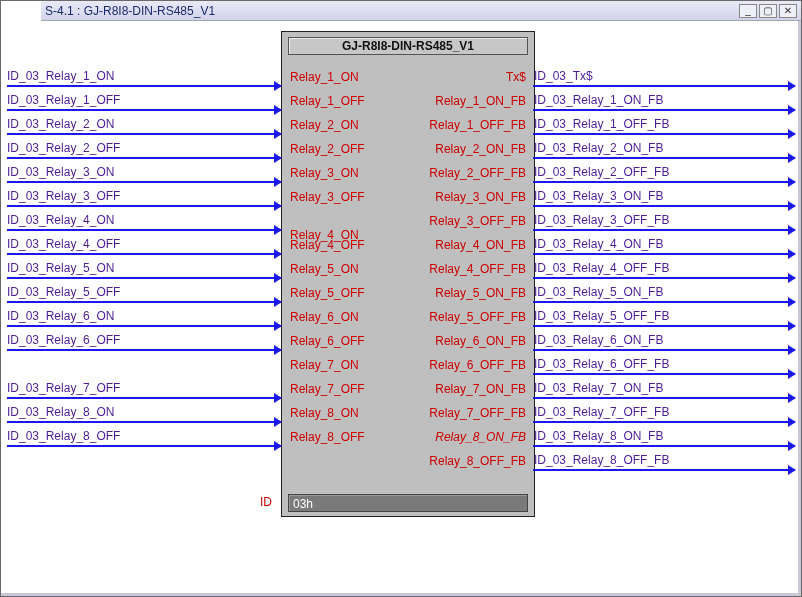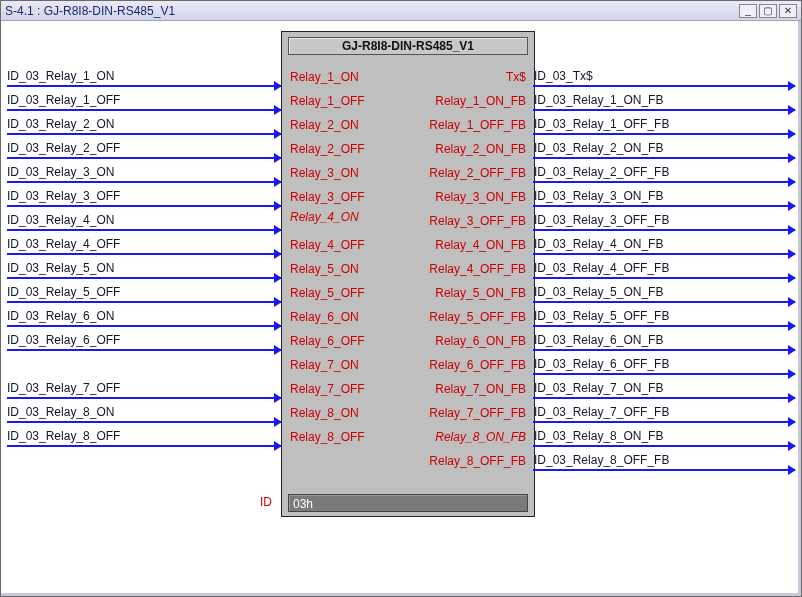--- a/index.html
+++ b/index.html
@@ -1,19 +1,19 @@
 <!DOCTYPE html>
 <html><head>
 <meta charset="utf-8">
 <style>
   * { box-sizing: border-box; }
   html, body { margin:0; padding:0; }
   body { font-family: Arial, Helvetica, sans-serif; font-size:12px; background:#fff; }
 
-  .window { width:802px; height:597px; border:1px solid #6a6a6a; position:relative; background:#fff; }
+  .window { width:802px; height:597px; border:1px solid #6a6a6a; position:relative; background:#fff;padding-left:40px; }
 
   .titlebar {
     height:20px; display:flex; align-items:center; padding:0 4px;
     background:linear-gradient(#e9e9f6,#d3d4ec);
     border-bottom:1px solid #9aa;
     color:#1a2a6a; font-size:12px;
     justify-content:space-between;
   }
   .titlebar .title-text{ white-space:nowrap; }
   .titlebar .win-btns{ display:flex; gap:2px; }
@@ -58,21 +58,21 @@
   }
 
   
   .ext-wire{
     position:absolute; height:22px; display:flex; align-items:flex-end;
   }
   .ext-wire.left{ left:3px; width:274px; }
   .ext-wire.right{ right:3px; width:262px; }
   .ext-wire .label{
     position:absolute; left:0; right:0; bottom:4px;
-    color:#0f172a; font-size:12px; white-space:nowrap;
+    color:#4c1d95; font-size:12px; white-space:nowrap;
     padding-bottom:0px;
   }
   .ext-wire.right .label{ left:1px; }
   .ext-wire .line{
     position:absolute; left:0; right:0; bottom:0px; height:0;
     border-bottom:2px solid #1a1af0;
   }
   .ext-wire .arrow{
     position:absolute; right:-1px; bottom:-4px; width:0; height:0;
     border-left:8px solid #1a1af0; border-top:5px solid transparent; border-bottom:5px solid transparent;
@@ -103,21 +103,21 @@
     <div class="diagram" id="diagram">
 
       <div class="fblock" id="fblock">
         <div class="fblock-title">GJ-R8I8-DIN-RS485_V1</div>
       <div class="port in" style="top: 34px;">Relay_1_ON</div>
           <div class="port in" style="top: 58px;">Relay_1_OFF</div>
           <div class="port in" style="top: 82px;">Relay_2_ON</div>
           <div class="port in" style="top: 106px;">Relay_2_OFF</div>
           <div class="port in" style="top: 130px;">Relay_3_ON</div>
           <div class="port in" style="top: 154px;">Relay_3_OFF</div>
-          <div class="port in" style="top: 174px; font-style: italic;">Relay_4_ON</div>
+          <div class="port in" style="top: 192px;">Relay_4_ON</div>
           <div class="port in" style="top: 202px;">Relay_4_OFF</div>
           <div class="port in" style="top: 226px;">Relay_5_ON</div>
           <div class="port in" style="top: 250px;">Relay_5_OFF</div>
           <div class="port in" style="top: 274px;">Relay_6_ON</div>
           <div class="port in" style="top: 298px;">Relay_6_OFF</div>
           <div class="port in" style="top: 322px;">Relay_7_ON</div>
           <div class="port in" style="top: 346px;">Relay_7_OFF</div>
           <div class="port in" style="top: 370px;">Relay_8_ON</div>
           <div class="port in" style="top: 394px;">Relay_8_OFF</div>
           <div class="port out" style="top: 34px;">Tx$</div>

